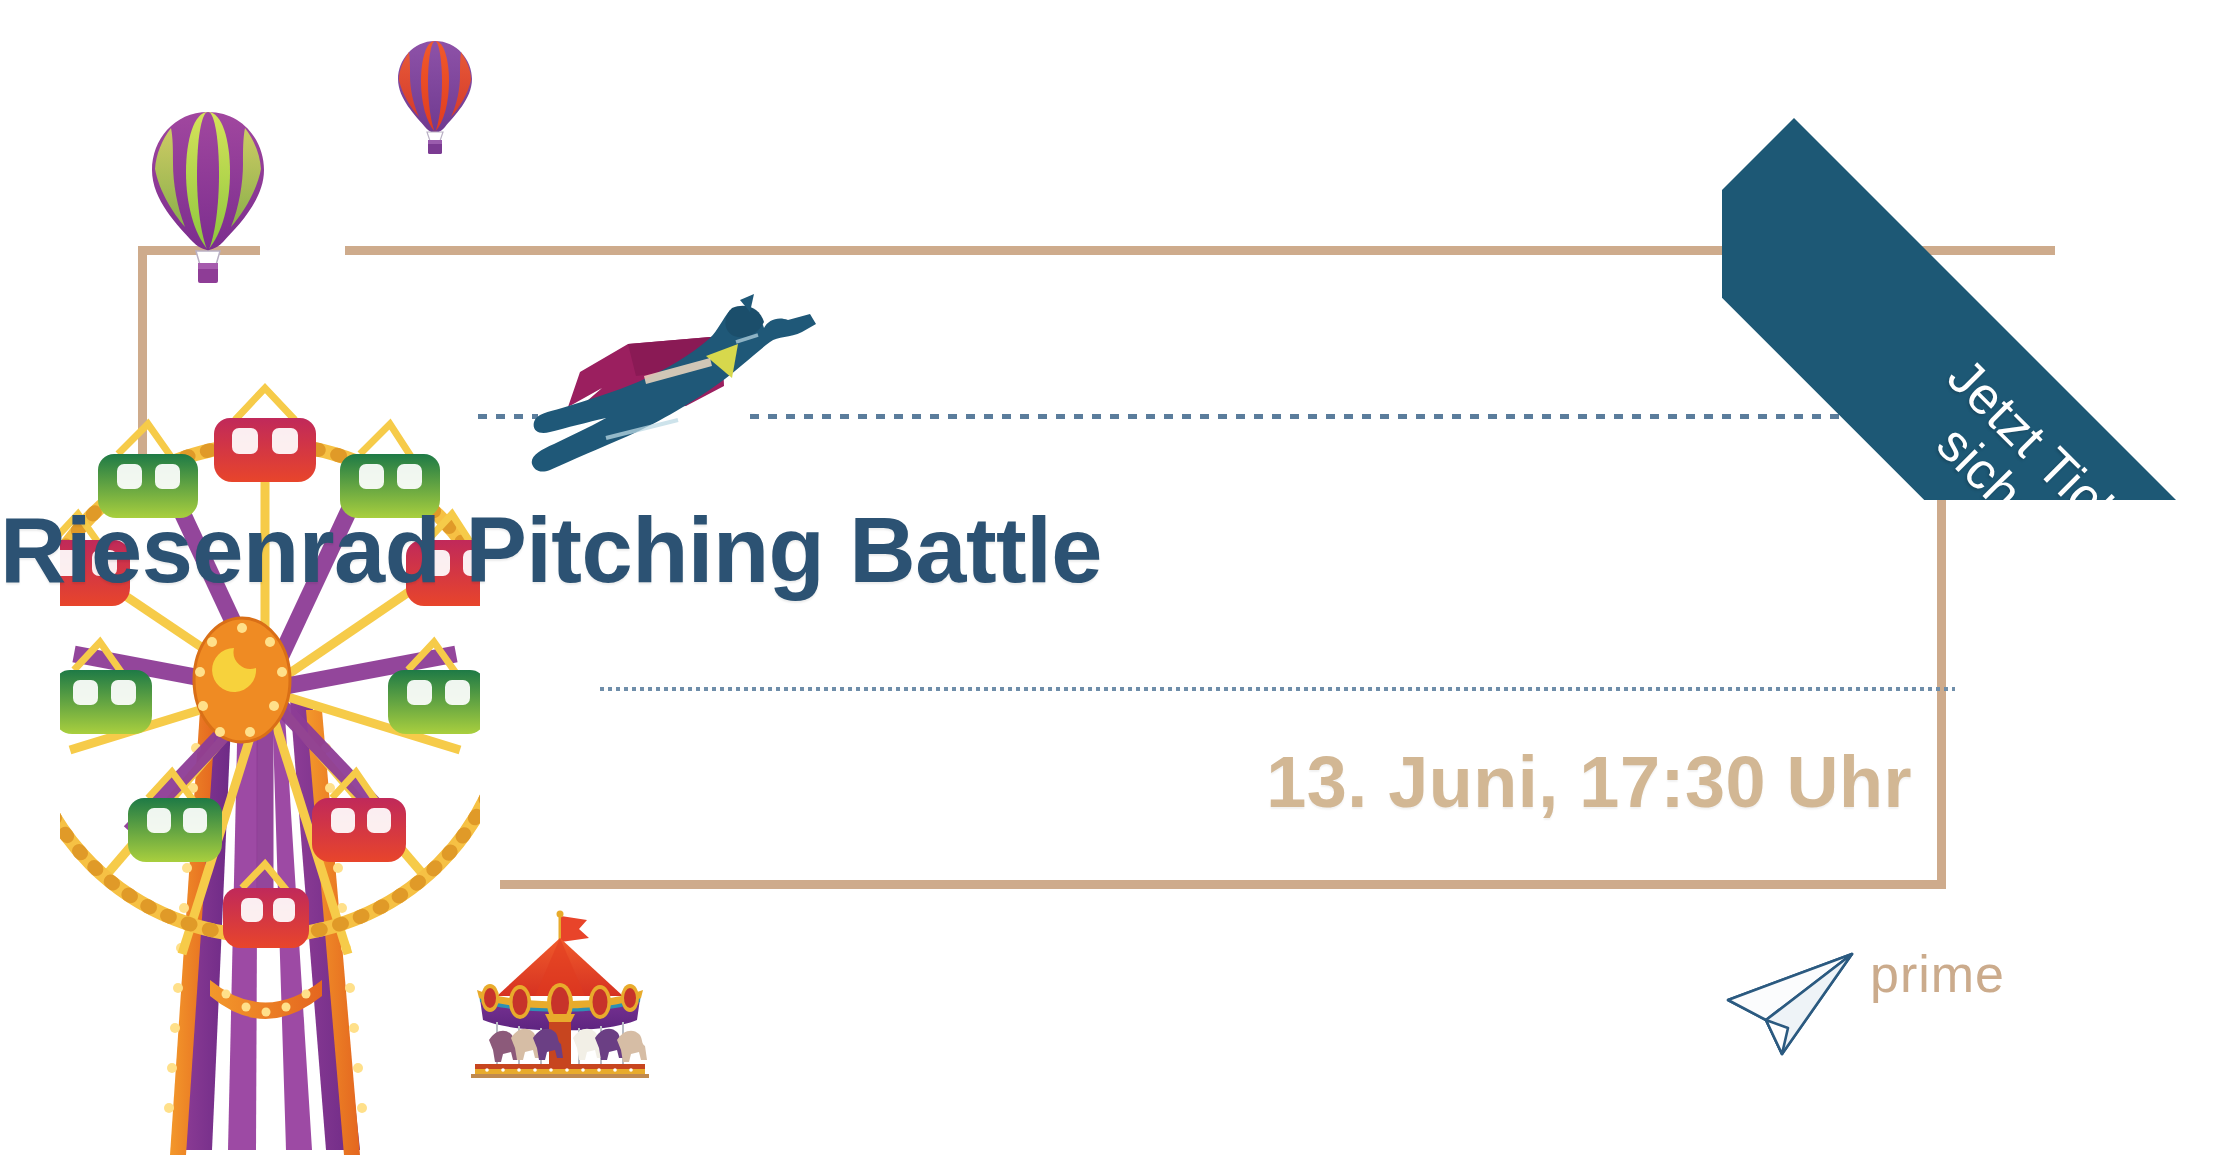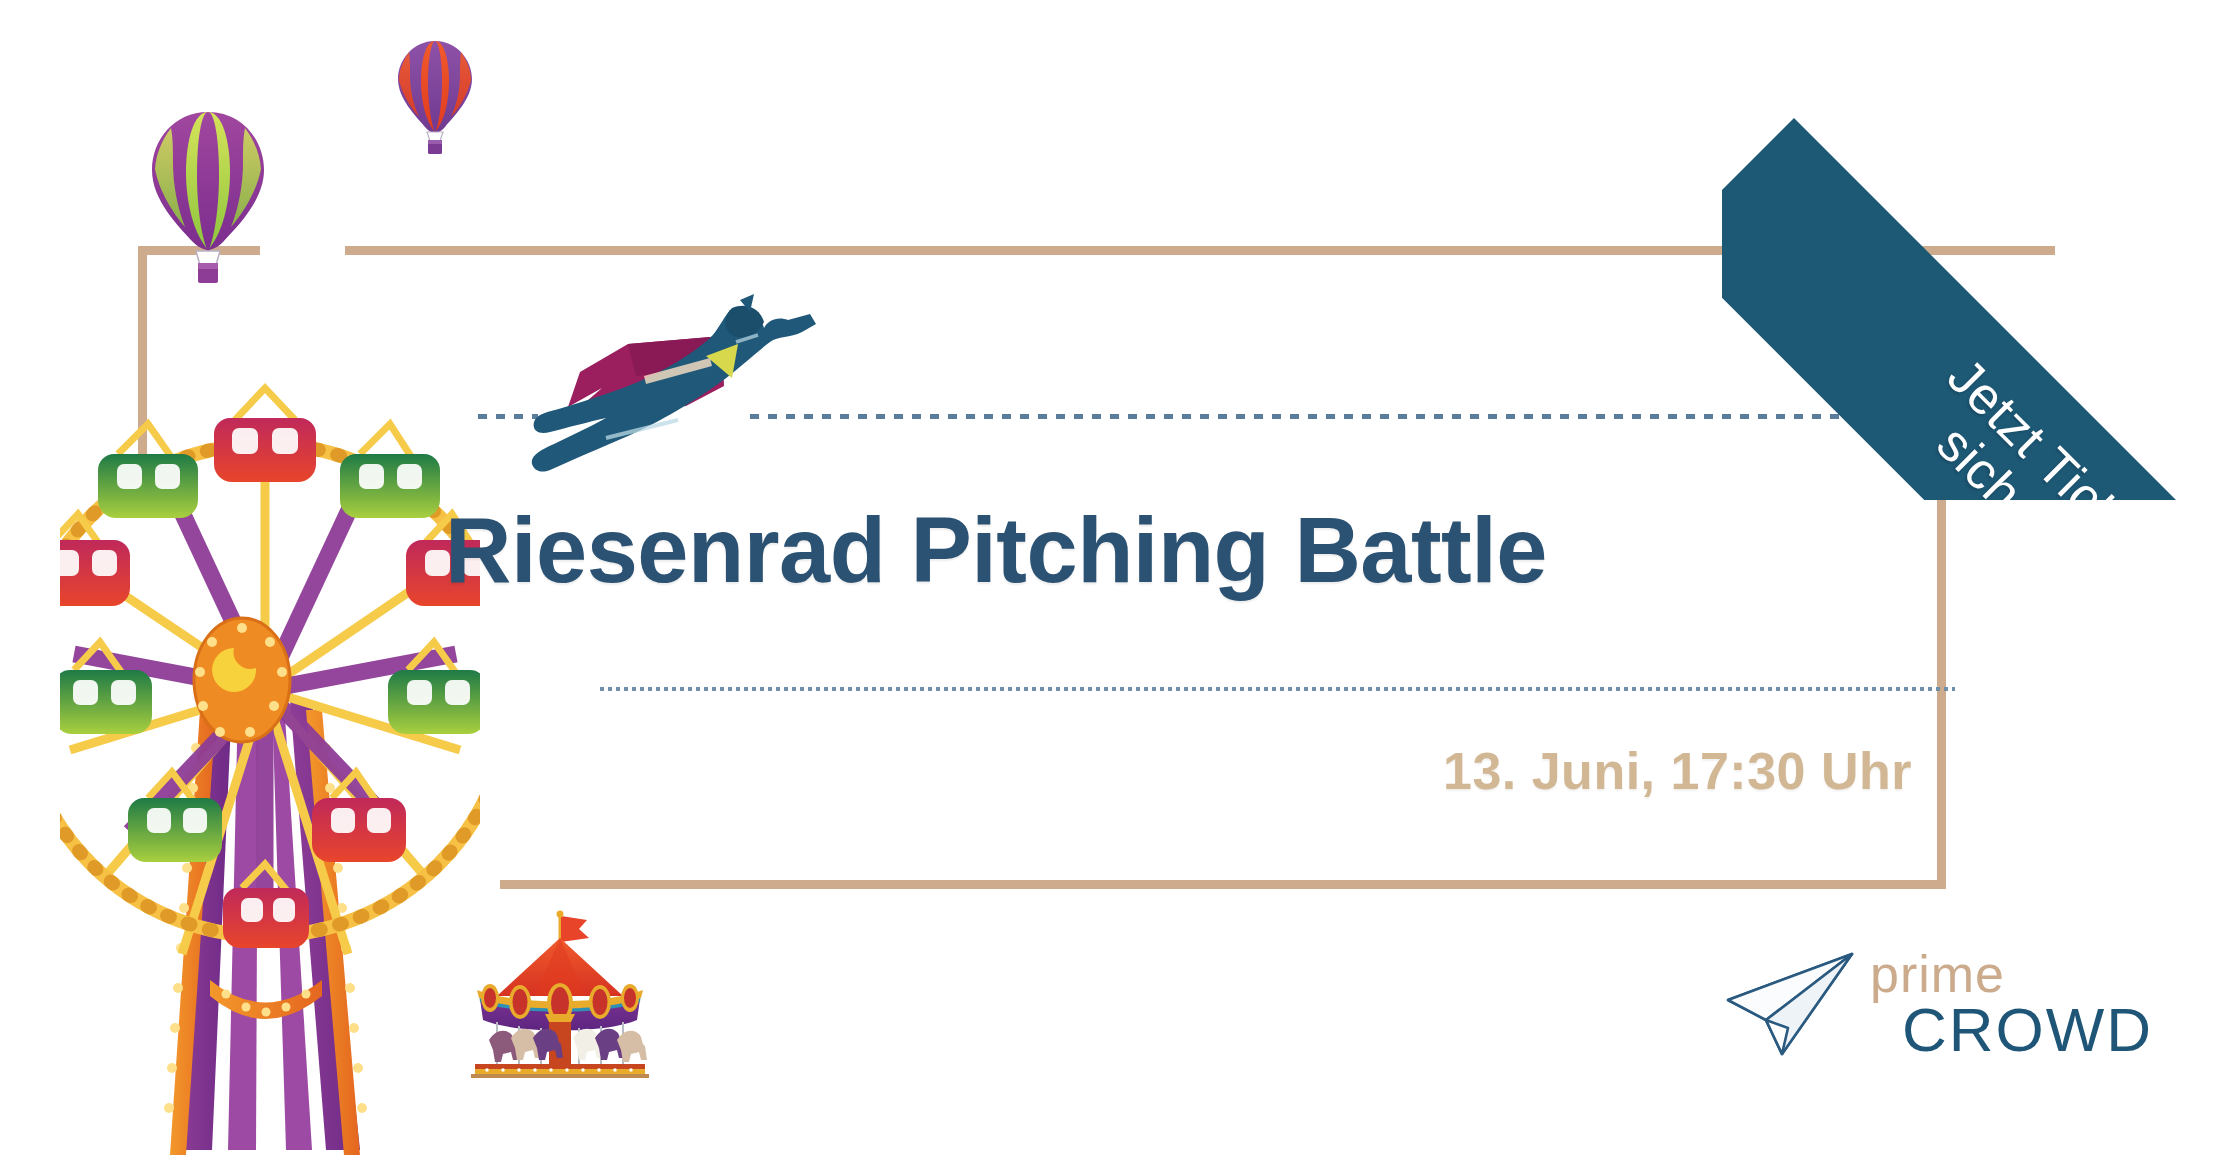--- a/index.html
+++ b/index.html
@@ -54,36 +54,35 @@
     background-image: repeating-linear-gradient(
       to right, #6f8eaa 0 4px, rgba(0,0,0,0) 4px 8px);
   }
 
   
   .headline {
     position: absolute;
     left: 0;
     top: 498px;
     width: 1912px;
-    text-align: center;
+    text-align: left;
     font-size: 92px;
     font-weight: 700;
     letter-spacing: -0.5px;
     color: #2c5273;
     white-space: nowrap;
     text-shadow: 0 2px 2px rgba(0,0,0,.08);
-    margin-left: 40px;
   }
   .subline {
     position: absolute;
     left: 0;
     top: 741px;
     width: 1912px;
     text-align: right;
-    font-size: 52px;
+    font-size: 72px;
     font-weight: 700;
     letter-spacing: 0.5px;
     color: #d2b794;
     white-space: nowrap;
     text-shadow: 0 2px 2px rgba(0,0,0,.06);
   }
 
   
   .ribbon-wrap {
     position: absolute;
@@ -487,16 +486,15 @@
   </div>
 
   <div class="logo">
     <svg class="logo-plane" width="140" height="108" viewBox="0 0 140 108">
       <path d="M6 50 L130 4 L60 104 L44 70 Z" fill="#ffffff" stroke="#2b5a80" stroke-width="2.6" stroke-linejoin="round"></path>
       <path d="M6 50 L130 4 L44 70 Z" fill="#fbfcfd" stroke="#2b5a80" stroke-width="2.6" stroke-linejoin="round"></path>
       <path d="M44 70 L130 4 L60 104 Z" fill="#eef3f7" stroke="#2b5a80" stroke-width="2.6" stroke-linejoin="round"></path>
       <path d="M44 70 L66 78 L60 104 Z" fill="#ffffff" stroke="#2b5a80" stroke-width="2.6" stroke-linejoin="round"></path>
     </svg>
     <div class="logo-prime">prime</div>
-    <div class="logo-crowd">CROWD</div>
   </div>
 
 </div>
 
 </body></html>

